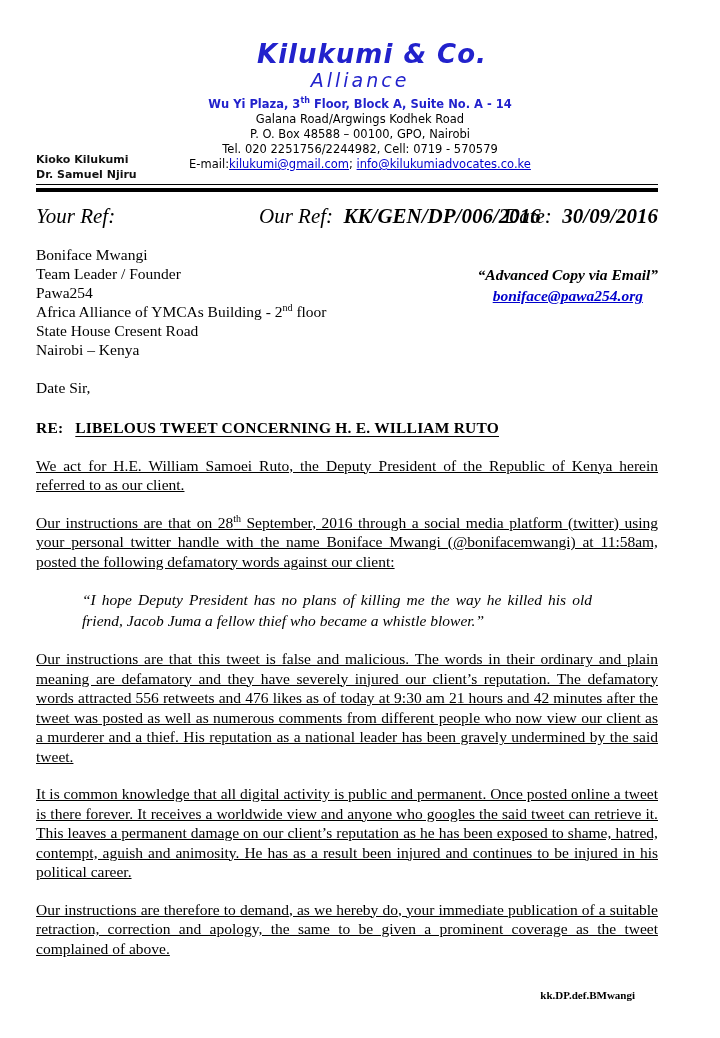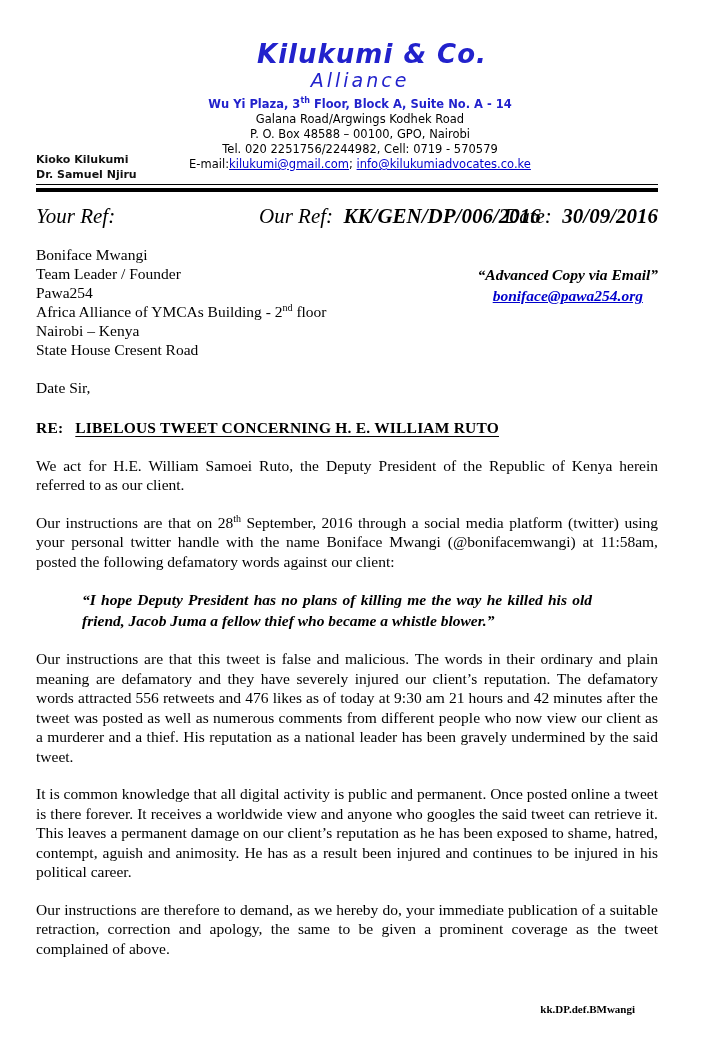--- a/index.html
+++ b/index.html
@@ -92,33 +92,33 @@
     font-weight: bold;
     font-style: italic;
     cursor: pointer;
     display: inline-block;
     margin-top: 2px;
   }
   .salutation { margin-top: 19px; }
   .subject { margin-top: 21px; font-weight: bold; letter-spacing: 0.2px; }
   .subject-label { margin-right: 12px; }
   .subject-text { text-decoration: underline; text-underline-offset: 3px; }
-  .para { margin-top: 18px; text-align: justify; }
+  .para { margin-top: 18px; text-align: justify; text-decoration: underline; }
   .para sup { font-size: 10px; line-height: 0; }
   .quote {
     margin: 18px 66px 0 46px;
-    font-weight: bold;
+    font-weight: normal;
     font-style: italic;
     text-align: justify;
     line-height: 21px;
   }
   .file-ref {
     position: absolute;
     right: 85px;
-    bottom: 23px;
+    bottom: 37px;
     font-size: 11px;
     font-weight: bold;
   }
 </style>
 </head>
 <body>
 
 <div class="page">
 
   <header class="letterhead">
@@ -147,22 +147,22 @@
       <span class="ref-our"><span>Our Ref:</span>&nbsp; <span class="ref-val">KK/GEN/DP/006/2016</span></span>
       <span class="ref-date"><span>Date:</span>&nbsp; <span class="ref-val">30/09/2016</span></span>
     </div>
 
     <div class="recipient-row">
       <div class="recipient">
         <div>Boniface Mwangi</div>
         <div>Team Leader / Founder</div>
         <div>Pawa254</div>
         <div><span>Africa Alliance of YMCAs Building - 2</span><sup>nd</sup><span> floor</span></div>
+        <div>State House Cresent Road</div>
         <div>Nairobi – Kenya</div>
-        <div>State House Cresent Road</div>
       </div>
       <div class="advance-copy">
         <div>“Advanced Copy via Email”</div>
         <a>boniface@pawa254.org</a>
       </div>
     </div>
 
     <div class="salutation">Date Sir,</div>
 
     <div class="subject">

